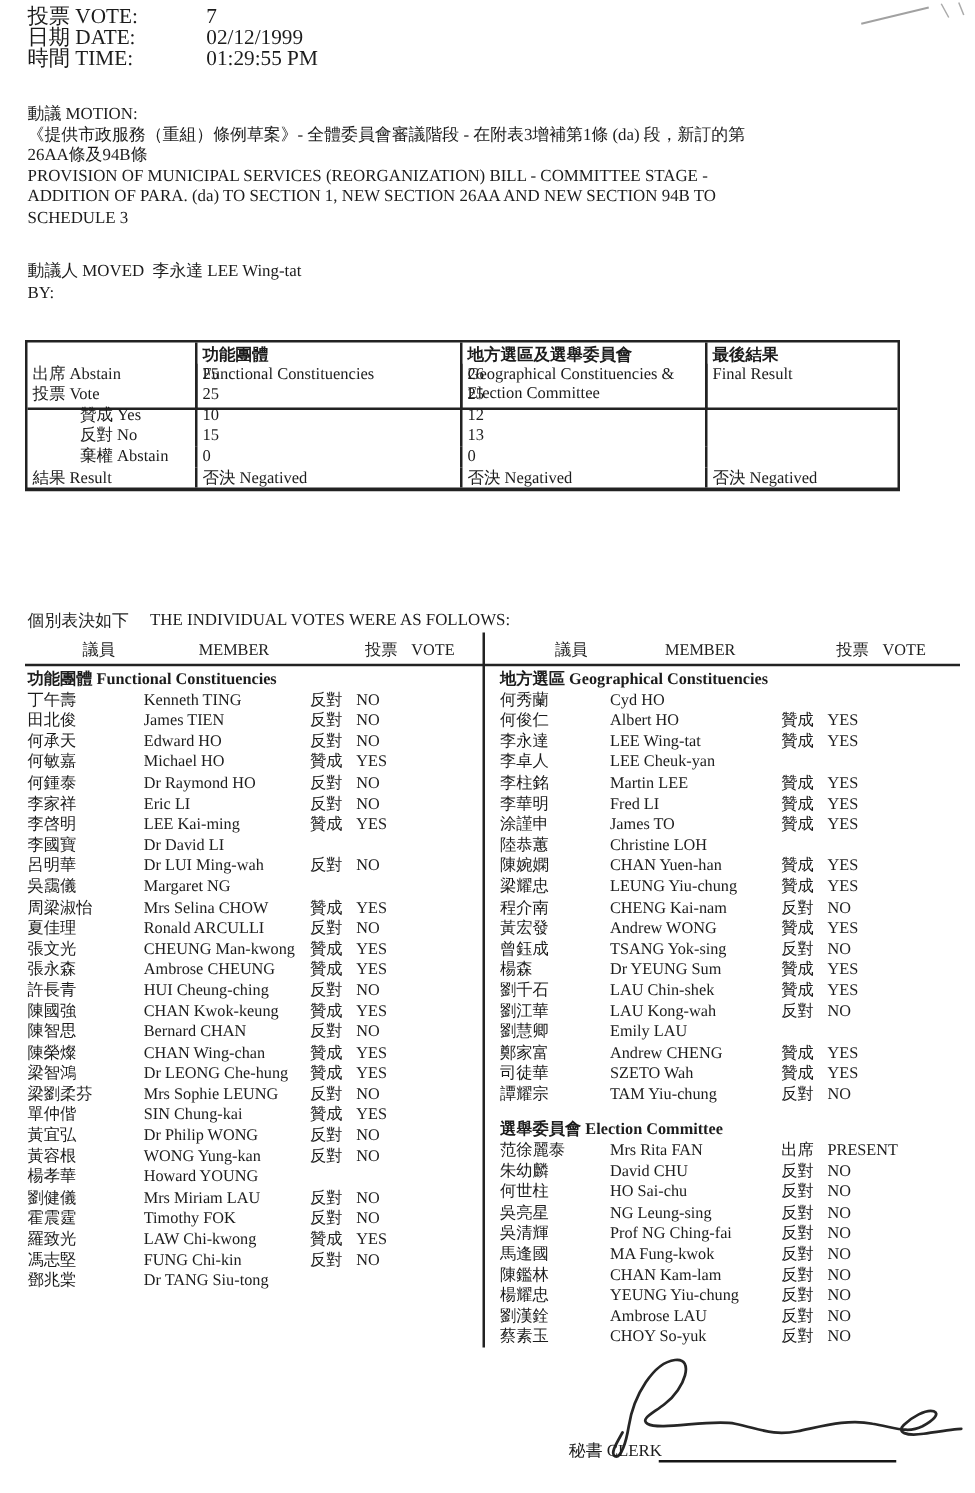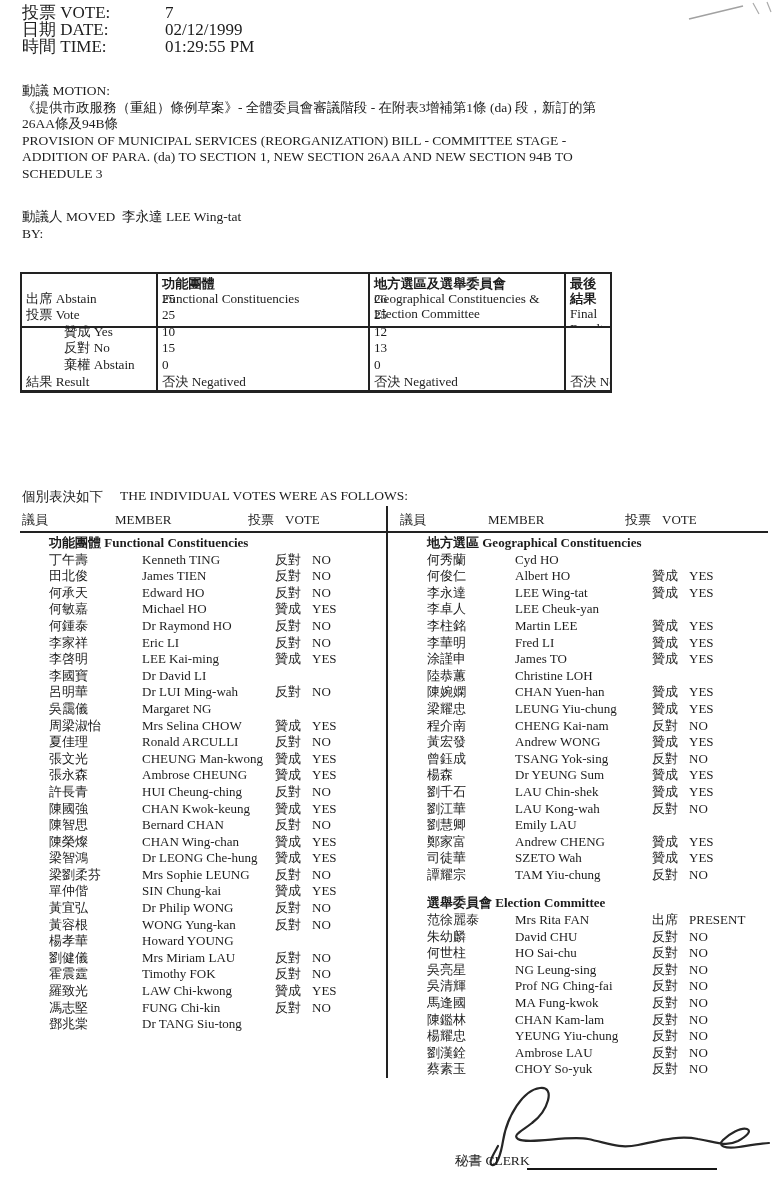--- a/index.html
+++ b/index.html
@@ -15,43 +15,43 @@
   .meta-label{width:143px;}
   
   .motion{top:83px;left:22px;width:746px;display:flex;font-size:13.5px;line-height:16.5px;flex-direction:column;}
   .motion-label{width:143px;flex:none;}
   .motion-text{width:603px;}
   
   .moved{top:208px;left:22px;display:flex;font-size:13.5px;}
   .moved-label{width:100px;flex:none;}
   
   .sumgrid{
-    top:272px;left:20px;width:592px;
+    top:272px;left:20px;width:700px;
     display:grid;grid-template-columns:134px 212px 196px 1fr;
     grid-auto-rows:16.6px;
     border:2px solid #222;border-bottom-width:3px;
     font-size:13.2px;line-height:16.2px;box-sizing:border-box;
   }
   .sumcell{padding:0 4px;overflow:hidden;white-space:nowrap;}
   .sumcell.b{border-left:2px solid #222;}
   .hc{height:50px;border-bottom:2px solid #222;padding-top:2px;line-height:15px;white-space:normal;}
   .hc .zh{font-weight:bold;}
   .ind{padding-left:42px;}
   
   .iv-heading{top:488px;left:22px;font-size:13.5px;display:flex;}
   .iv-heading .zh{width:98px;flex:none;}
   .hr-head{top:531px;left:20px;width:748px;height:2px;background:#222;}
   .vdivider{left:386px;top:506px;width:2px;height:572px;background:#222;}
   .iv-half{font-size:13px;line-height:16.6px;}
   .iv-left{top:512px;left:22px;width:360px;}
   .iv-right{top:512px;left:400px;width:368px;}
-  .iv-head{display:grid;height:17px;}
+  .iv-head{display:grid;height:17px;margin-left:44px;}
   .iv-left .iv-head,.iv-left .iv-row{grid-template-columns:93px 133px 37px 1fr;}
   .iv-right .iv-head,.iv-right .iv-row{grid-template-columns:88px 137px 37px 1fr;}
-  .iv-rows{margin-top:6px;margin-left:27px;}
+  .iv-rows{margin-top:6px;}
   .iv-row{display:grid;height:16.6px;overflow:visible;white-space:nowrap;}
   .iv-sec{height:16.6px;font-weight:bold;white-space:nowrap;}
   .iv-spacer{height:12px;}
   
   .clerk{top:1152px;left:455px;font-size:13.5px;}
   .clerk-line{top:1168px;left:527px;width:190px;height:2px;background:#161616;}
   .sig{top:1082px;left:476px;}
   .corner-mark{top:0;left:685px;opacity:.55;}
 </style>
 </head>

